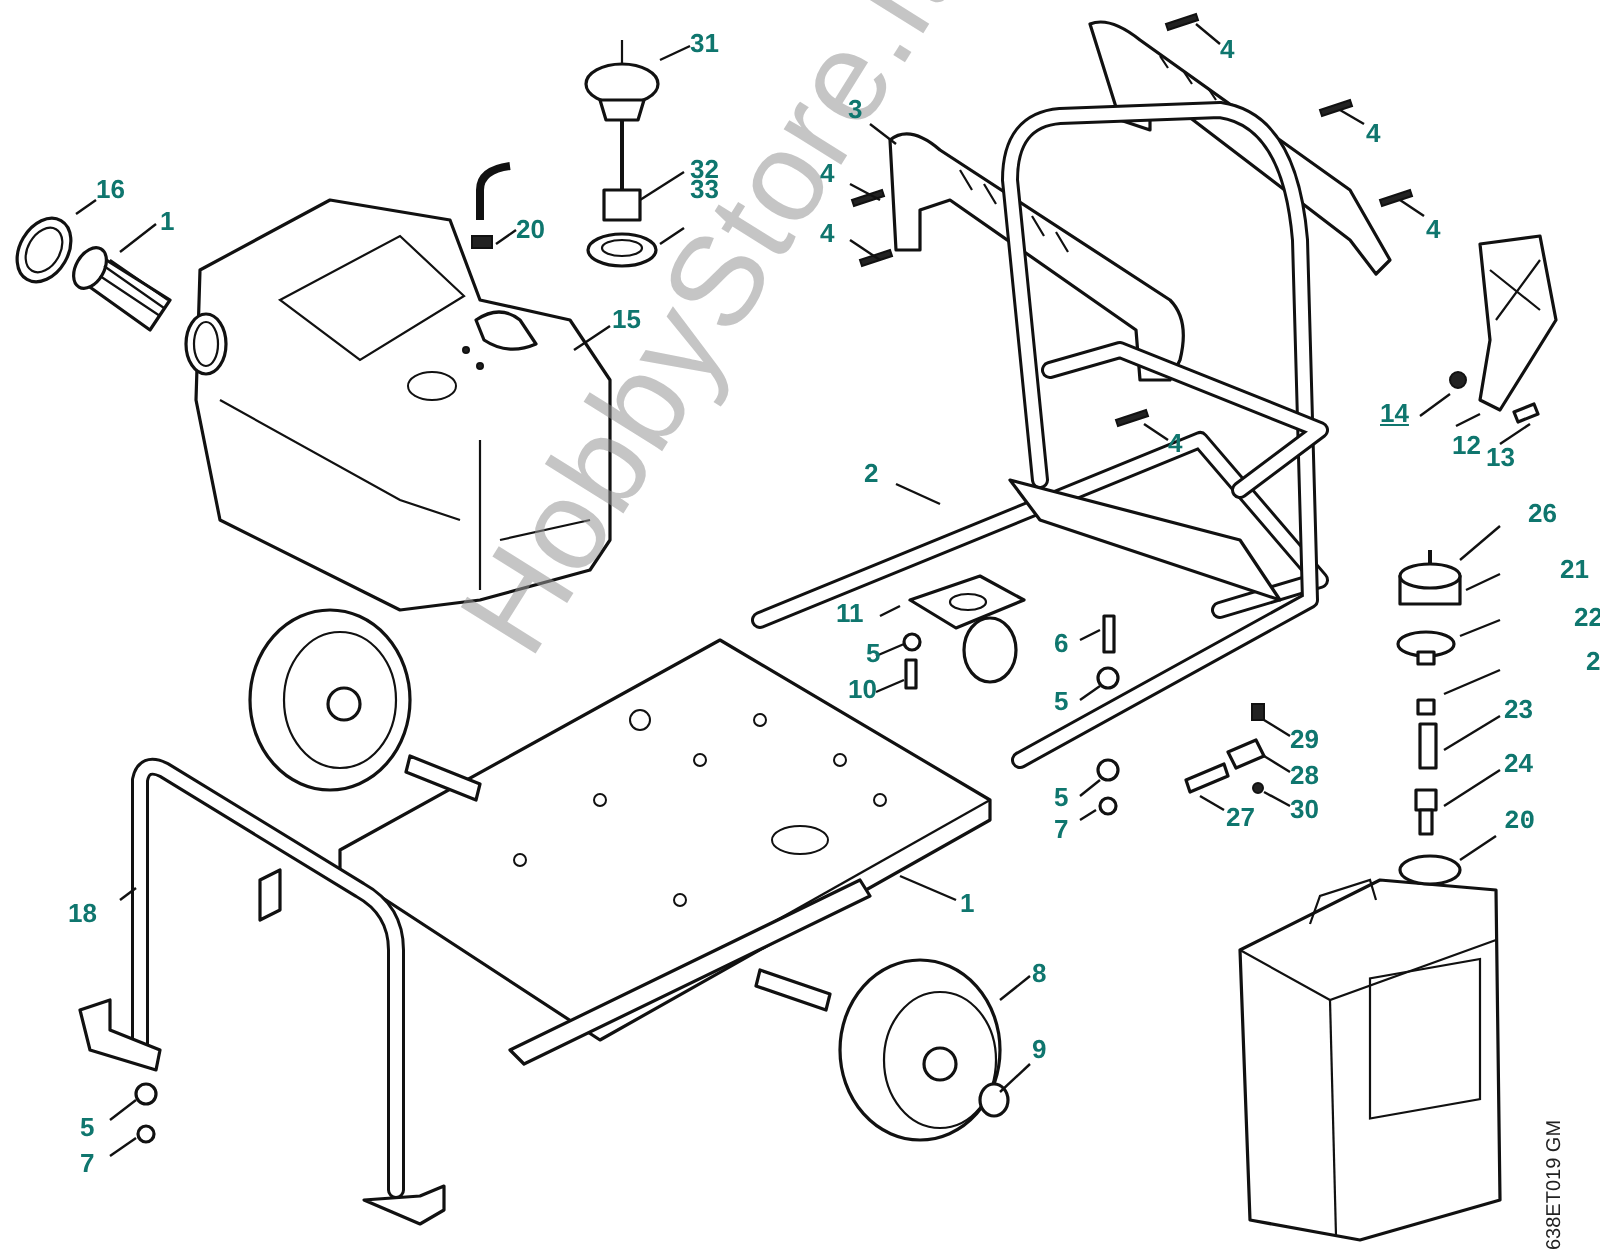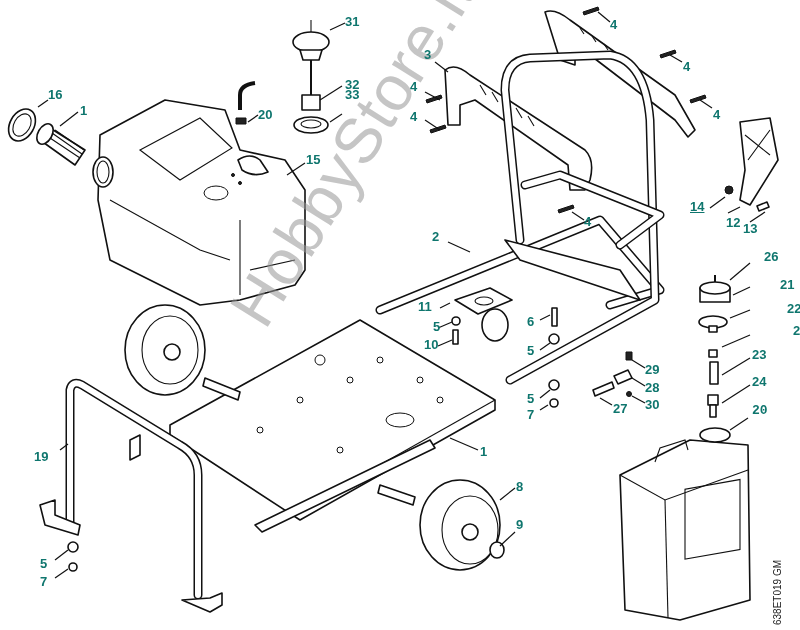--- a/index.html
+++ b/index.html
@@ -254,19 +254,19 @@
 <div class="label" style="left:424px;top:338px;">10</div>
 <div class="label" style="left:527px;top:315px;">6</div>
 <div class="label" style="left:527px;top:344px;">5</div>
 <div class="label" style="left:527px;top:392px;">5</div>
 <div class="label" style="left:527px;top:408px;">7</div>
 <div class="label" style="left:645px;top:363px;">29</div>
 <div class="label" style="left:645px;top:381px;">28</div>
 <div class="label" style="left:645px;top:398px;">30</div>
 <div class="label" style="left:613px;top:402px;">27</div>
 <div class="label" style="left:480px;top:445px;">1</div>
-<div class="label" style="left:34px;top:450px;">19</div>
+<div class="label" style="left:34px;top:450px;">18</div>
 <div class="label" style="left:516px;top:480px;">8</div>
 <div class="label" style="left:516px;top:518px;">9</div>
 <div class="label" style="left:40px;top:557px;">5</div>
 <div class="label" style="left:40px;top:575px;">7</div>
 
 <div class="drawing-code">638ET019 GM</div>
 
 </body></html>

